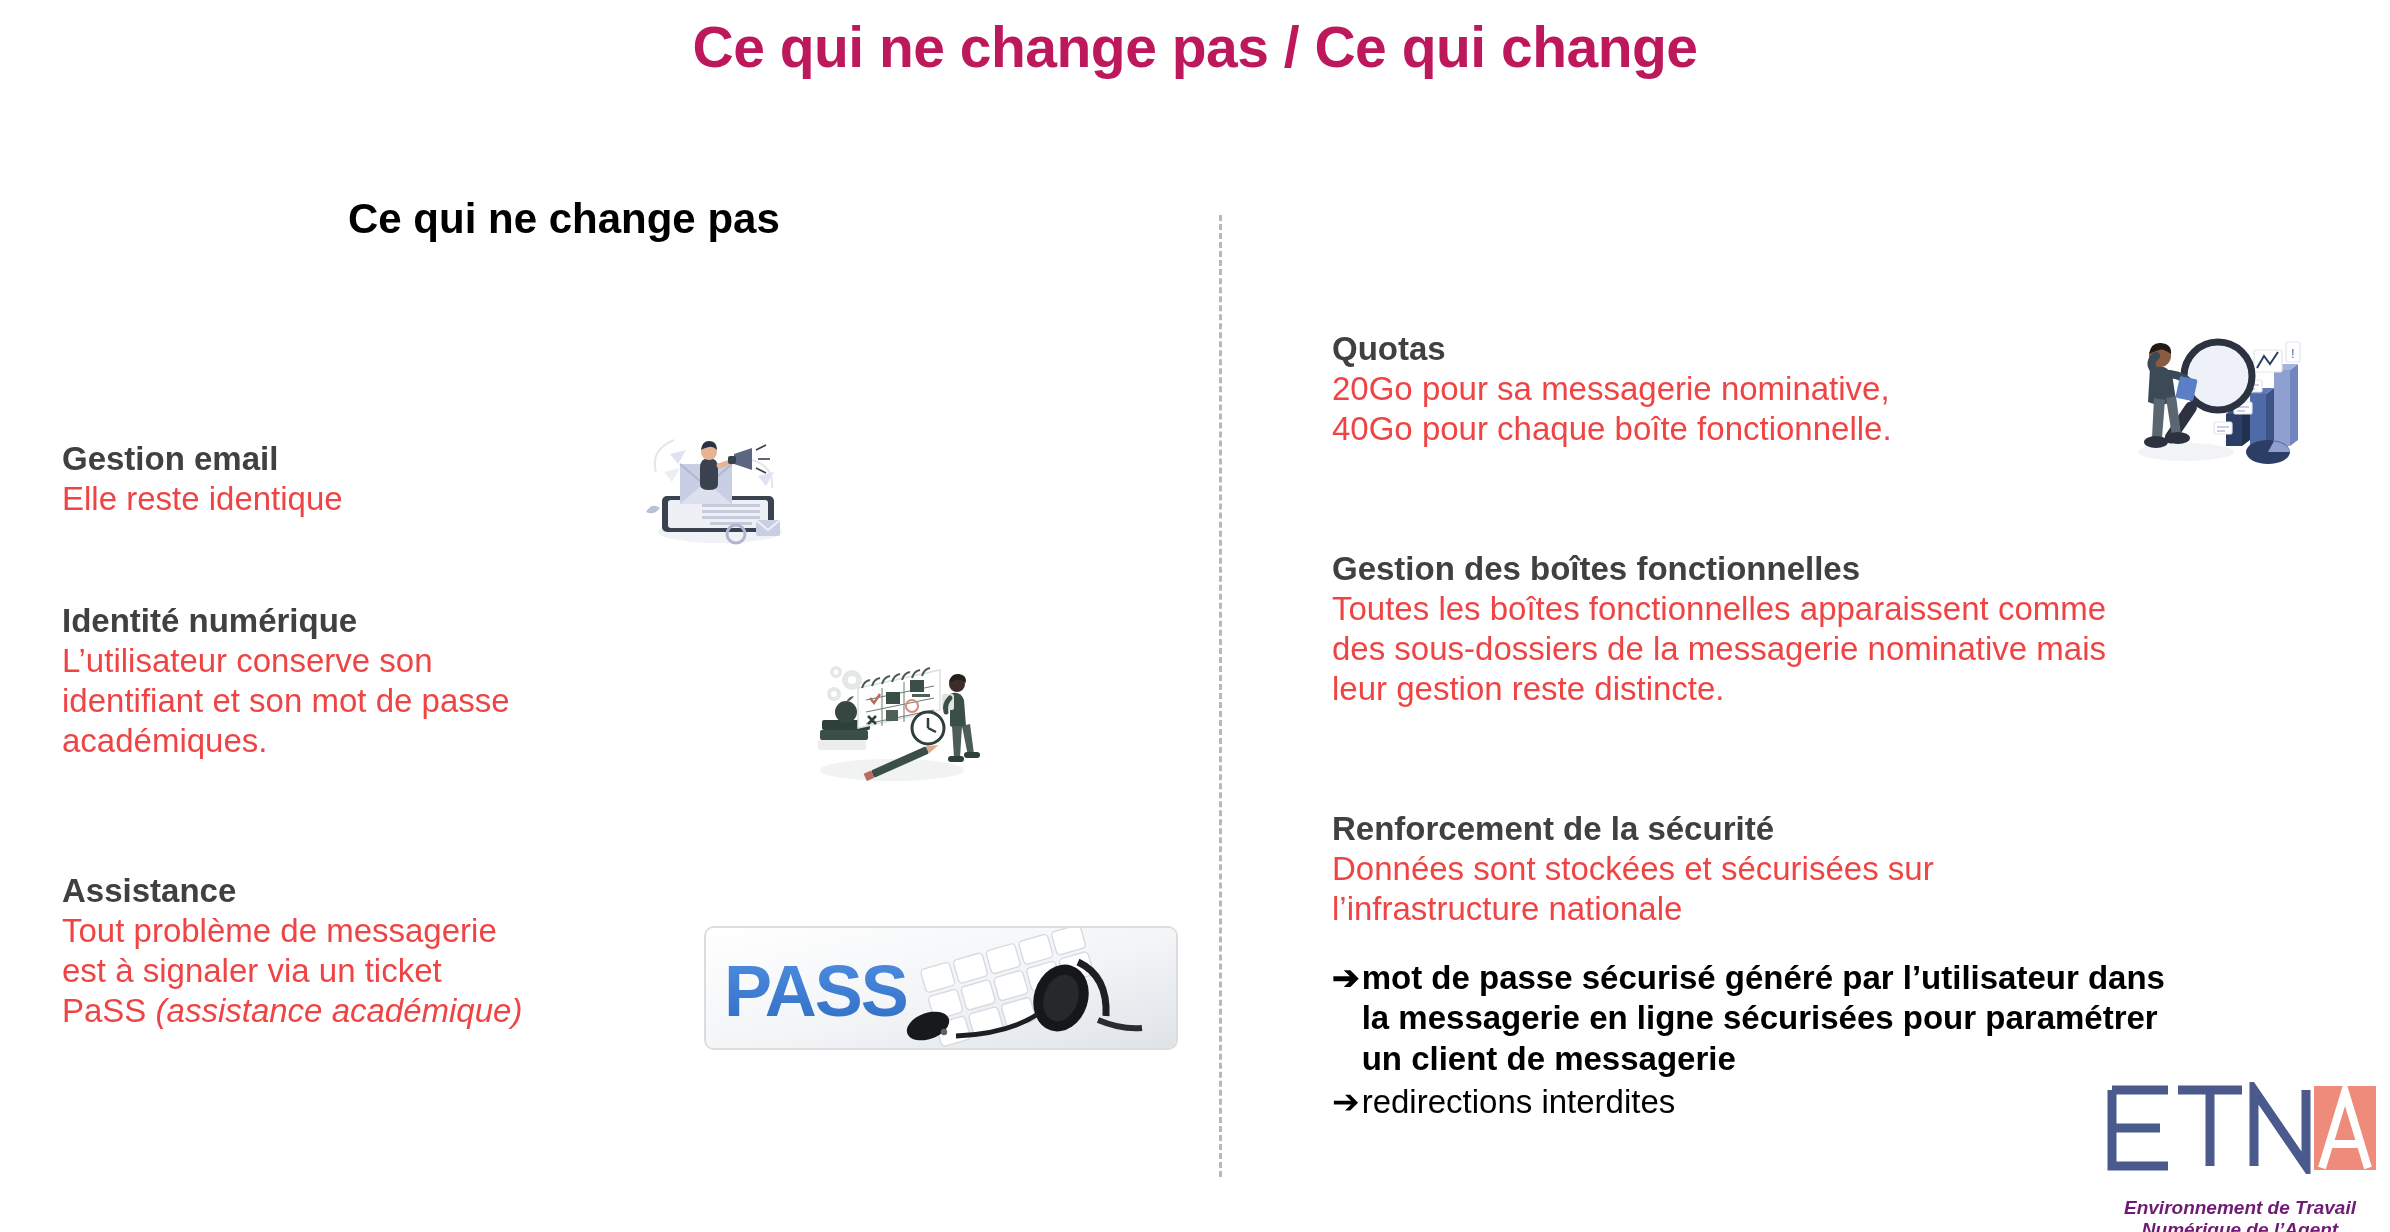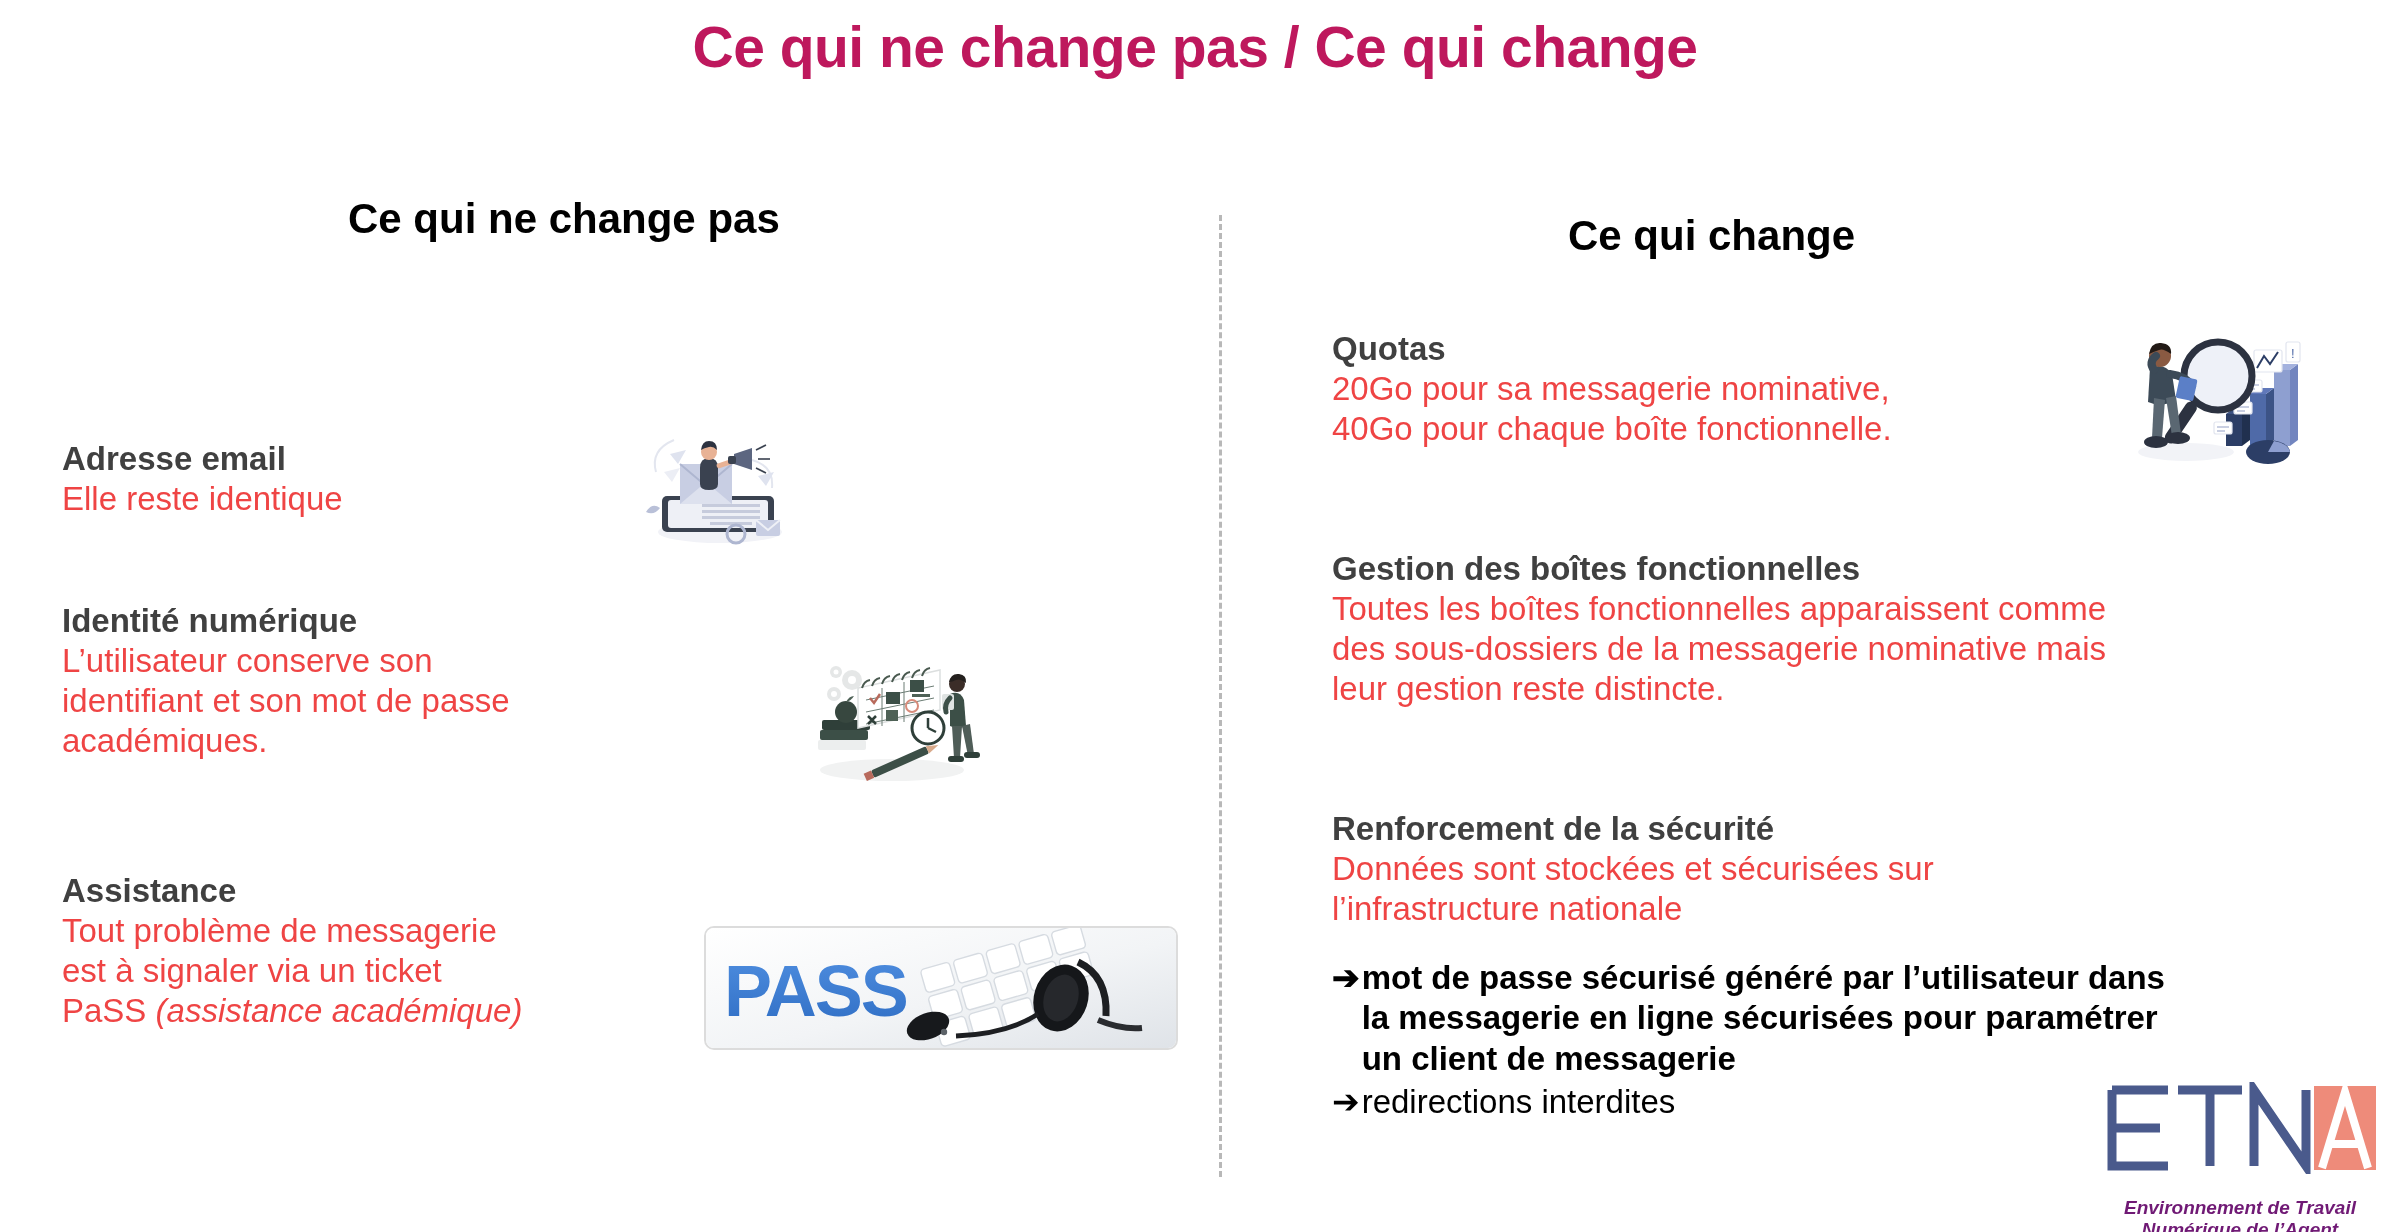--- a/index.html
+++ b/index.html
@@ -160,21 +160,21 @@
 
 <div id="slide">
 
   <div class="slide-title">Ce qui ne change pas / Ce qui change</div>
 
   <div class="divider"></div>
 
   <div class="col-heading" id="heading-left">Ce qui ne change pas</div>
 
   <div class="block" id="blk-adresse">
-    <div class="block-title">Adresse email</div>
+    <div class="block-title">Gestion email</div>
     <div class="block-body">
       <span class="line">Elle reste identique</span>
     </div>
   </div>
 
   <div class="block" id="blk-assistance">
     <div class="block-title">Assistance</div>
     <div class="block-body">
       <span class="line">Tout problème de messagerie</span>
       <span class="line">est à signaler via un ticket</span>
@@ -346,21 +346,20 @@
       <path d="M392 92 q24 10 44 8" stroke="#2a2c30" stroke-width="6" fill="none"></path>
 
       <path d="M332 86 q-30 20 -82 22" stroke="#1d1f22" stroke-width="5" fill="none"></path>
       <ellipse cx="222" cy="98" rx="22" ry="13" fill="#17191c" transform="rotate(-20 222 98)"></ellipse>
       <circle cx="238" cy="104" r="3.2" fill="#5c6268"></circle>
 
       <text x="18" y="88" font-family="Liberation Sans, sans-serif" font-size="72" font-weight="bold" fill="url(#passblue)" letter-spacing="-2">PASS</text>
     </svg>
   </div>
 
-  <div class="col-heading" id="heading-right">Ce qui change</div>
 
   <div class="block" id="blk-quotas">
     <div class="block-title">Quotas</div>
     <div class="block-body">
       <span class="line">20Go pour sa messagerie nominative,</span>
       <span class="line">40Go pour chaque boîte fonctionnelle.</span>
     </div>
   </div>
 
   <div class="block" id="blk-gestion">

